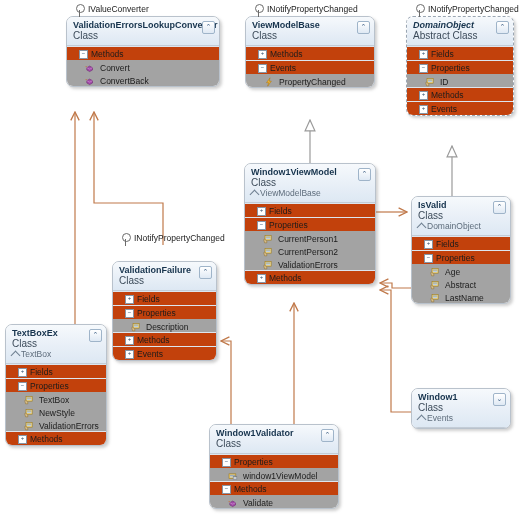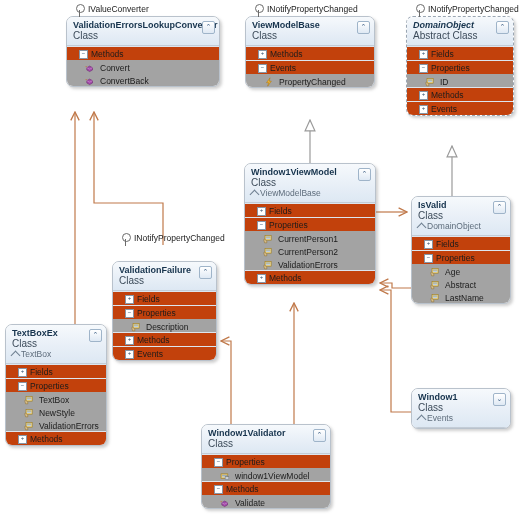--- a/index.html
+++ b/index.html
@@ -385,21 +385,21 @@
       </div>
     </div>
     <div class="cls" style="left: 411px; top: 388px; width: 100px;">
       <div class="hdr">
         <div class="nm">Window1</div>
         <div class="kind">Class</div>
         <div class="base">Events</div>
         <div class="chev">⌄</div>
       </div>
     </div>
-    <div class="cls" style="left: 201px; top: 424px; width: 130px;">
+    <div class="cls" style="left: 209px; top: 424px; width: 130px;">
       <div class="hdr">
         <div class="nm">Window1Validator</div>
         <div class="kind">Class</div>
         <div class="chev">⌃</div>
       </div>
       <div class="sec">
         <span class="tog">−</span>
         <span>Properties</span>
       </div>
       <div class="mem">

